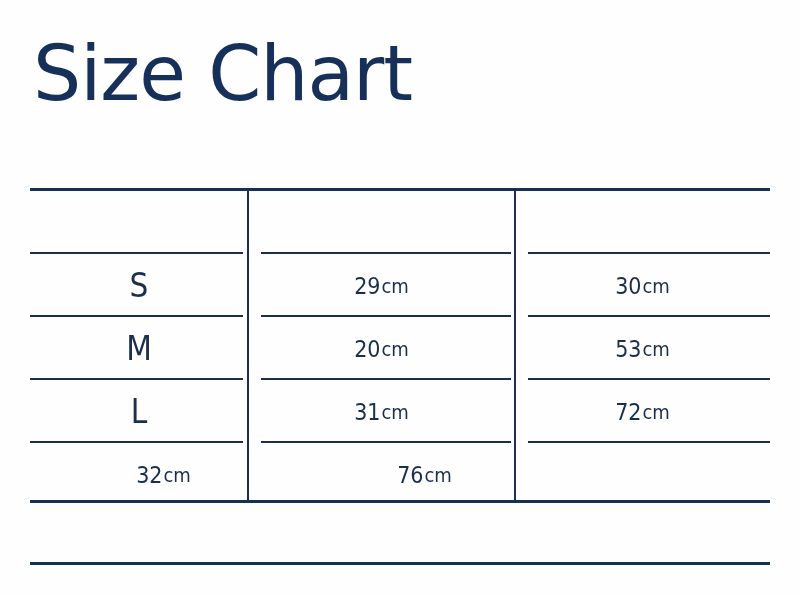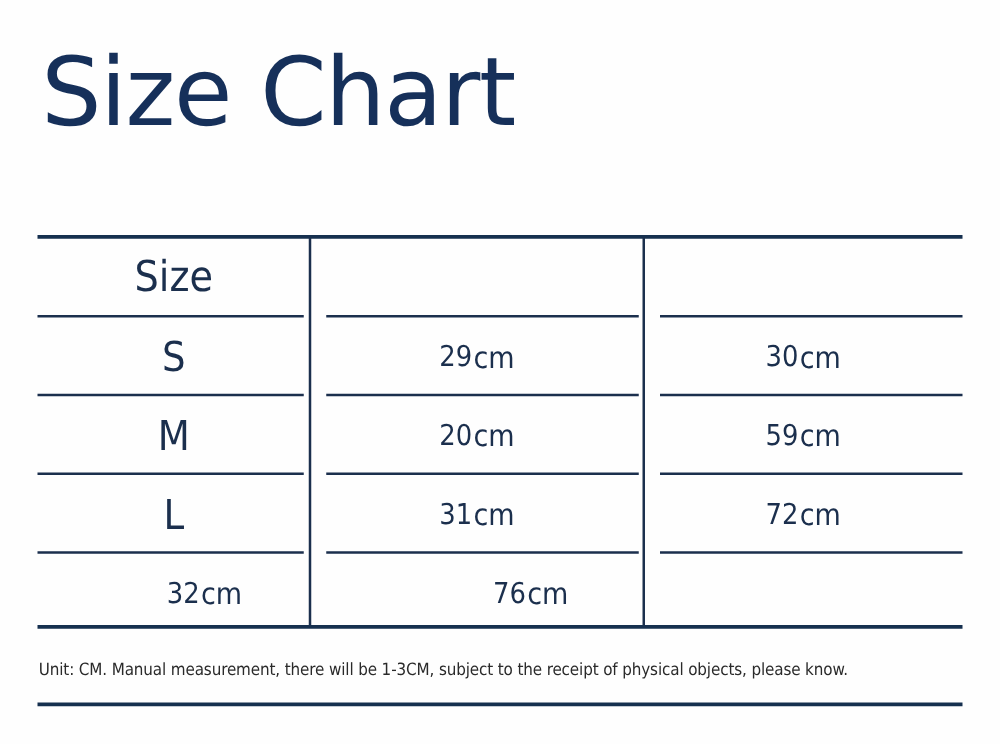--- a/index.html
+++ b/index.html
@@ -91,21 +91,21 @@
   .header .cell {
     font-size: 34px;
     font-weight: 400;
     letter-spacing: 0px;
   }
   .body .cell {
     font-size: 33px;
     font-weight: 400;
   }
   .num { font-size: 23px; }
-  .unit { font-size: 24px; margin-left: 1px; }
+  .unit { font-size: 20px; margin-left: 1px; }
 
   
   #footnote {
     position: absolute;
     left: 31px;
     top: 528px;
     width: 740px;
     font-family: "DejaVu Sans Condensed", "Liberation Sans", sans-serif;
     font-size: 13.5px;
     color: #2a2a2a;
@@ -129,21 +129,20 @@
   <div id="title">Size Chart</div>
 
   <div id="table">
 
     <div class="rule thick" id="rule-top"></div>
 
     <div class="vrule" id="vdiv-1"></div>
     <div class="vrule" id="vdiv-2"></div>
 
     <div class="rowgrid header" style="top:2px;">
-      <div class="cell col-size">Size</div>
     </div>
 
     <div class="rule seg-a" style="top:64px;"></div>
     <div class="rule seg-b" style="top:64px;"></div>
     <div class="rule seg-c" style="top:64px;"></div>
 
     <div class="rowgrid body" style="top:66px;">
       <div class="cell col-size">S</div>
       <div class="cell col-length">
         <span class="num">29</span>
@@ -158,21 +157,21 @@
     <div class="rule seg-b" style="top:127px;"></div>
     <div class="rule seg-c" style="top:127px;"></div>
 
     <div class="rowgrid body" style="top:129px;">
       <div class="cell col-size">M</div>
       <div class="cell col-length">
         <span class="num">20</span>
           <span class="unit">cm</span>
       </div>
       <div class="cell col-chest">
-        <span class="num">59</span>
+        <span class="num">53</span>
           <span class="unit">cm</span>
       </div>
     </div>
     <div class="rule seg-a" style="top:190px;"></div>
     <div class="rule seg-b" style="top:190px;"></div>
     <div class="rule seg-c" style="top:190px;"></div>
 
     <div class="rowgrid body" style="top:192px;">
       <div class="cell col-size">L</div>
       <div class="cell col-length">
@@ -195,16 +194,15 @@
       </div>
       <div class="cell col-chest">
         <span class="num">76</span>
           <span class="unit">cm</span>
       </div>
     </div>
 
     <div class="rule thick" id="rule-bottom"></div>
   </div>
 
-  <div id="footnote">Unit: CM. Manual measurement, there will be 1-3CM, subject to the receipt of physical objects, please know.</div>
   <div id="rule-foot"></div>
 
 </div>
 
 </body></html>

